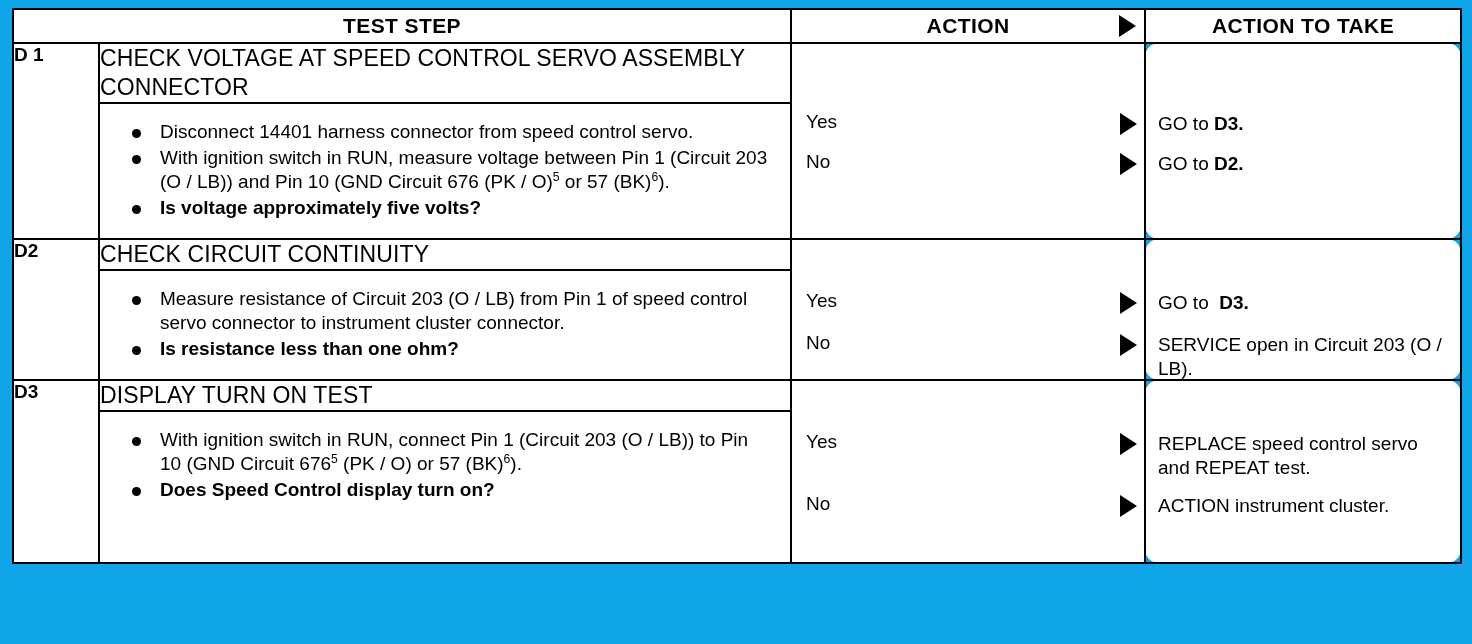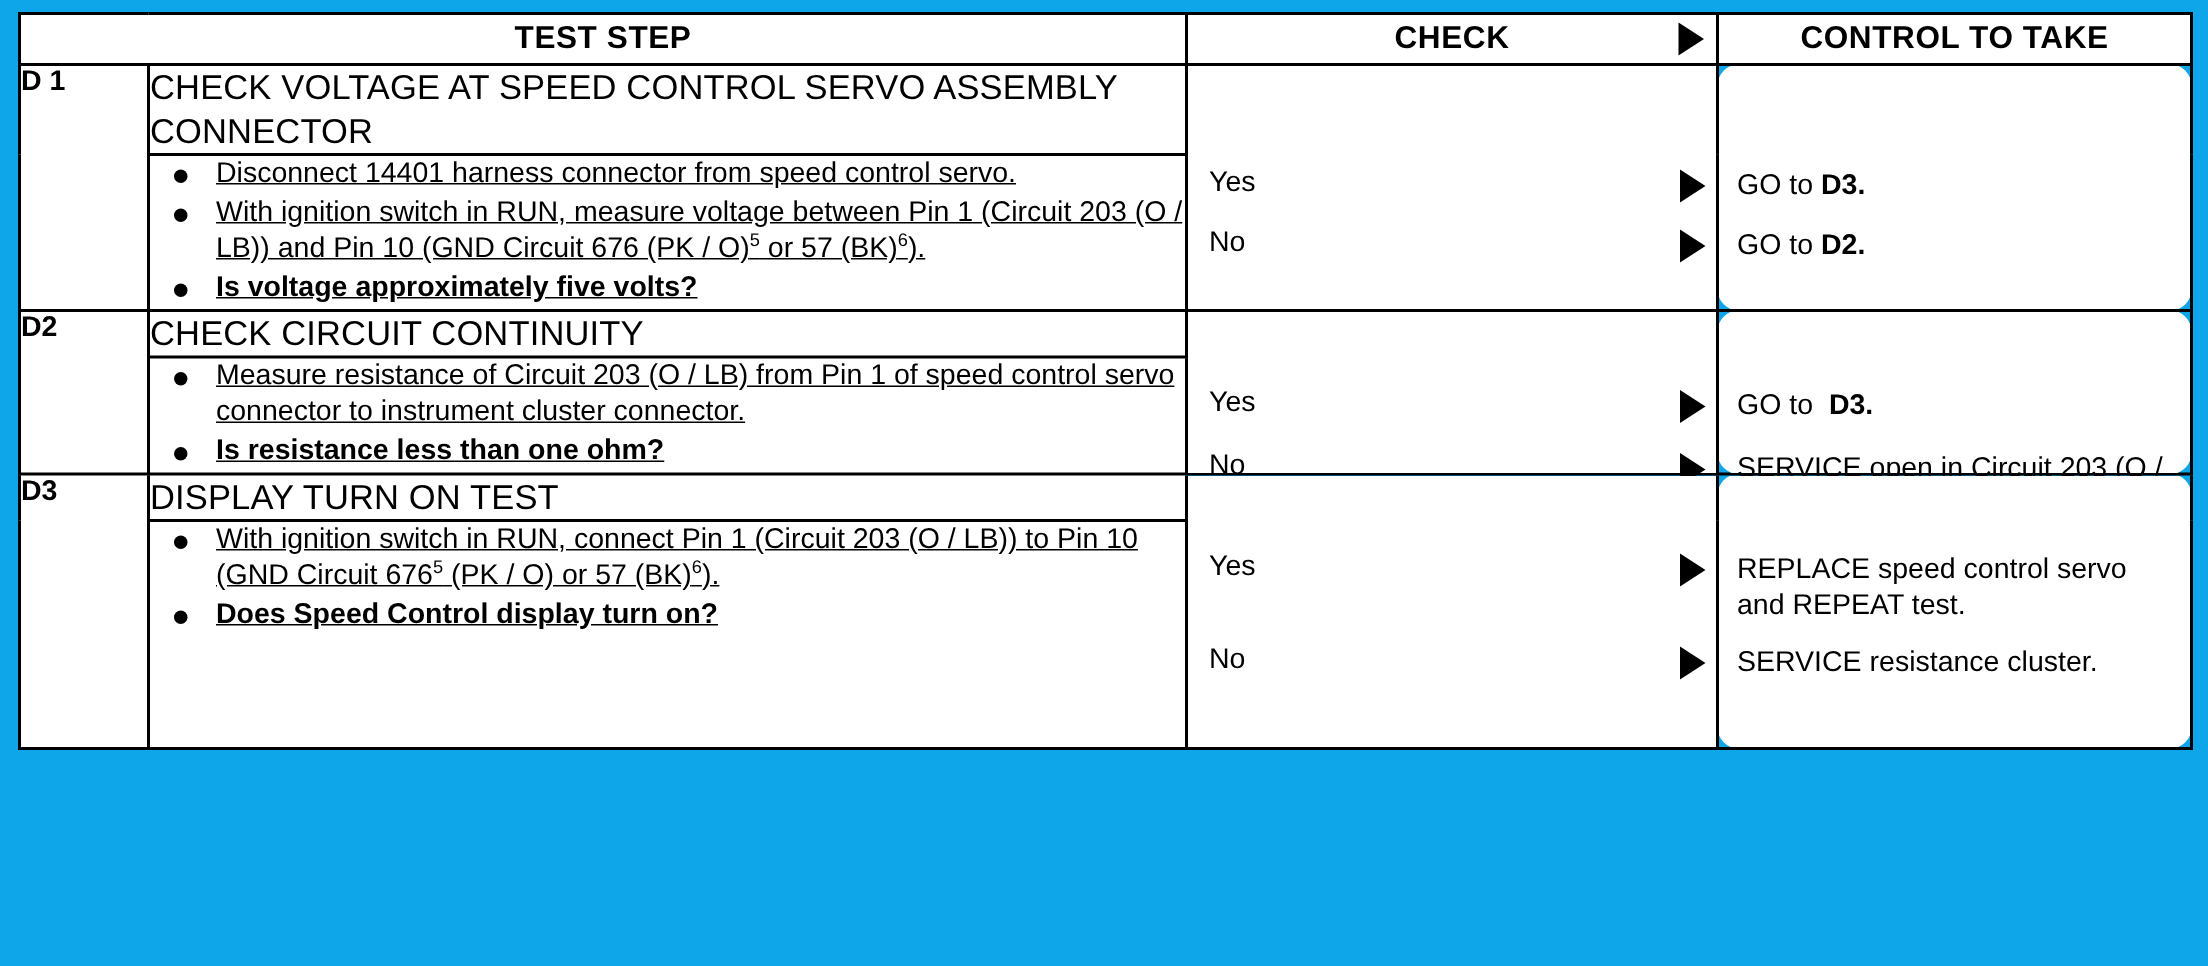--- a/index.html
+++ b/index.html
@@ -88,23 +88,22 @@
   }
 
   
   .stepbody {
     font-size: 19px;
     line-height: 1.30;
     padding: 9px 12px 10px 10px;
   }
   ul.bullets {
     margin: 0;
-    padding: 0;
+    padding: 16px;
     list-style: none;
-    text-decoration: underline;
   }
   ul.bullets > li {
     position: relative;
     padding-left: 44px;
     margin-bottom: 1px;
   }
   ul.bullets > li::before {
     content: "";
     position: absolute;
     left: 16px;
@@ -180,24 +179,24 @@
       <col class="c-id">
       <col class="c-step">
       <col class="c-result">
       <col class="c-action">
     </colgroup>
     <tbody>
 
       <tr>
         <td colspan="2" class="hdr hdr-step">TEST STEP</td>
         <td class="hdr hdr-result">
-          <span class="lbl">CHECK</span>
+          <span class="lbl">ACTION</span>
           <span class="hdr-tri"></span>
         </td>
-        <td class="hdr">CONTROL TO TAKE</td>
+        <td class="hdr">ACTION TO TAKE</td>
       </tr>
 
       <tr>
         <td class="stepid" rowspan="2">D 1</td>
         <td class="steptitle">CHECK VOLTAGE AT SPEED CONTROL SERVO ASSEMBLY CONNECTOR</td>
         <td class="resultcell no-bottom" rowspan="2">
           <div class="res-row" style="top:80px;">
             <span class="res-label">Yes</span>
             <span class="res-tri"></span>
           </div>
@@ -256,21 +255,21 @@
             <span class="res-label">Yes</span>
             <span class="res-tri"></span>
           </div>
           <div class="res-row" style="top:125px;">
             <span class="res-label">No</span>
             <span class="res-tri"></span>
           </div>
         </td>
         <td class="actioncell" rowspan="2">
           <div class="act-item" style="top:51px;">REPLACE speed control servo and REPEAT test.</div>
-          <div class="act-item" style="top:113px;">SERVICE resistance cluster.</div>
+          <div class="act-item" style="top:113px;">ACTION instrument cluster.</div>
         </td>
       </tr>
       <tr>
         <td class="stepbody" style="height:150px;">
           <ul class="bullets">
             <li>With ignition switch in RUN, connect Pin 1 (Circuit 203 (O / LB)) to Pin 10 (GND Circuit 676<sup>5</sup> (PK / O) or 57 (BK)<sup>6</sup>).</li>
             <li class="q">Does Speed Control display turn on?</li>
           </ul>
         </td>
       </tr>

